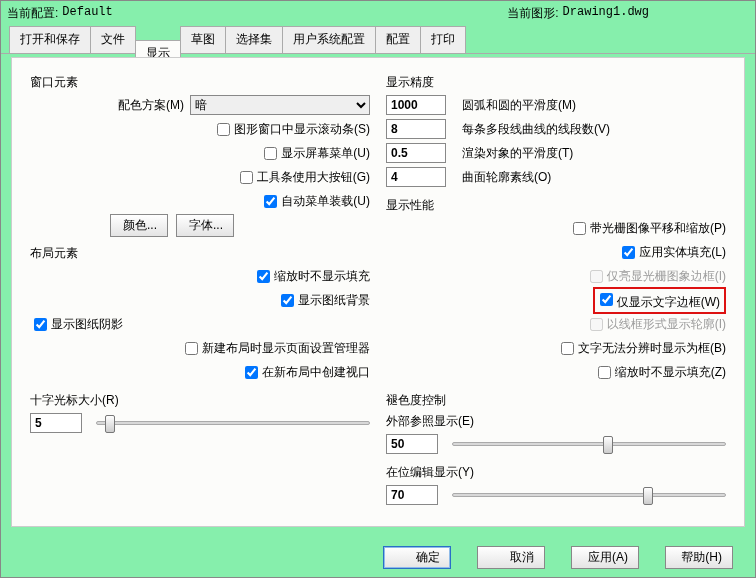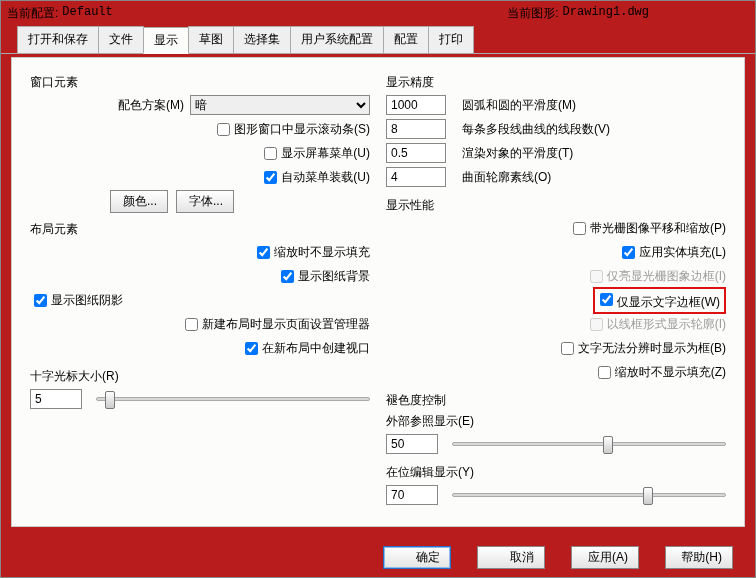--- a/index.html
+++ b/index.html
@@ -1,36 +1,36 @@
 <!DOCTYPE html>
 <html><head>
 <meta charset="utf-8">
 <style>
   * { box-sizing: border-box; font-family: "SimSun","Microsoft YaHei",sans-serif; font-size: 12px; }
   body { margin:0; background:#ececec; }
-  .dialog { width:756px; height:578px; background:#b91c1c; border:1px solid #888; position:relative; }
+  .dialog { width:756px; height:578px; background:#86efac; border:1px solid #888; position:relative; }
   .topinfo { display:flex; padding:4px 6px; }
   .topinfo .lbl { margin-right:4px; }
   .topinfo .val { margin-right:40px; font-family:"Courier New",monospace; }
   .spacer { flex:1; }
-  .tabbar { display:flex; border-bottom:1px solid #aaa; padding:0 16px; }
+  .tabbar { display:flex; border-bottom:1px solid #aaa; padding:0 8px; }
   .tab { padding:4px 10px; border:1px solid #aaa; border-bottom:none; background:#efefef; margin-right:-1px; position:relative; cursor:pointer;}
-  .tab.active { background:#fcfcfa; top:1px; border-bottom:1px solid #fcfcfa; }
+  .tab.active { background:#fcfcfa; top:14px; border-bottom:1px solid #fcfcfa; }
   .content { position:absolute; top:56px; left:10px; right:10px; bottom:50px; border:1px solid #ccc; background:#fcfcfa; padding:10px; display:flex; }
   .col { flex:1; padding:0 8px; }
   .group { margin-bottom:10px; }
   .gtitle { margin:6px 0 4px; }
   .indent { margin-left:14px;justify-content:flex-end; }
   .indent2 { margin-left:34px; }
   .row { display:flex; align-items:center; margin:4px 0; height:20px; }
   .cb { width:13px; height:13px; margin-right:4px; }
   .btn { display:inline-block; min-width:58px; padding:2px 10px; border:1px solid #888; background:linear-gradient(#fff,#e4e4e4); cursor:pointer; text-align:right; margin-right:8px;}
   .btnrow { margin-left:80px; }
   select.combo { width:180px; height:20px; border:1px solid #888; }
-  input.txt { width:60px; height:20px; border:1px solid #888; padding:1px 4px; background:#fff; }
+  input.txt { width:60px; height:20px; border:1px solid #888; padding:1px 4px; background:#fff;font-weight:bold; }
   .numpair { display:flex; align-items:center; margin:4px 0; }
   .numpair .lbl2 { margin-left:16px; }
   .sliderrow { display:flex; align-items:center; margin:4px 0 10px; }
   .sliderrow input.txt { width:52px; margin-right:14px;}
   .sliderrow .slider { flex:1; height:4px; background:#d8d8d8; border:1px solid #aaa; position:relative; border-radius:2px;}
   .sliderrow .thumb { position:absolute; top:-7px; width:10px; height:18px; background:linear-gradient(#fff,#ccc); border:1px solid #777; border-radius:2px;}
   .disabled { color:#9c9c9c; }
   .highlight { border:2px solid #d11; display:inline-block; padding:1px 4px 1px 1px; }
   .footer { position:absolute; bottom:8px; right:14px; display:flex; gap:18px; }
   .footer .btn { min-width:68px; }
@@ -76,20 +76,24 @@
         </div>
         <div class="row indent">
             <input type="checkbox" class="cb" style="">
             <span>图形窗口中显示滚动条(S)</span>
           </div>
         <div class="row indent">
             <input type="checkbox" class="cb" style="">
             <span>显示屏幕菜单(U)</span>
           </div>
         <div class="row indent">
+            <input type="checkbox" class="cb" style="">
+            <span>工具条使用大按钮(G)</span>
+          </div>
+        <div class="row indent">
             <input type="checkbox" class="cb" checked="" style="">
             <span>自动菜单装载(U)</span>
           </div>
         <div class="row btnrow">
           <span class="btn">颜色...</span>
           <span class="btn">字体...</span>
         </div>
       </div>
 
       <div class="group">

